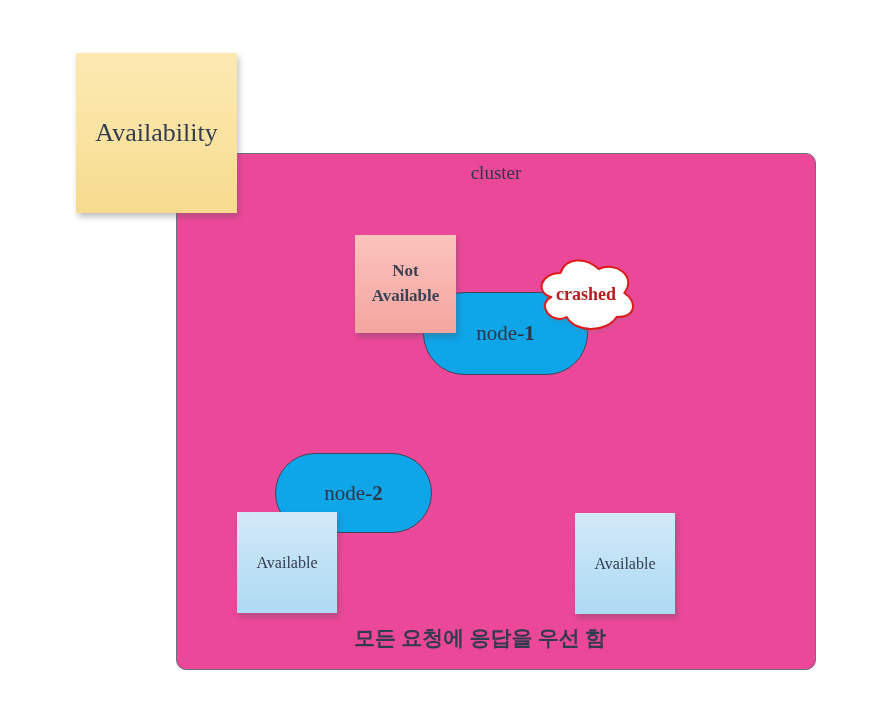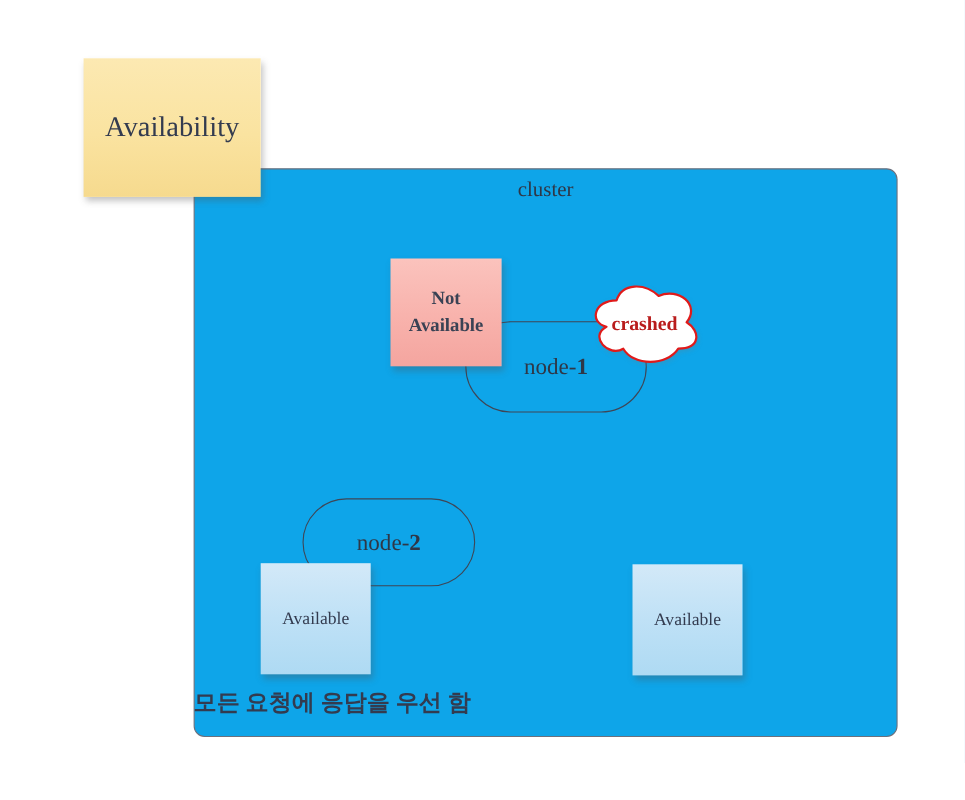--- a/index.html
+++ b/index.html
@@ -18,21 +18,21 @@
   }
   
   .cluster-box {
     position: absolute;
     left: 176px;
     top: 153px;
     width: 640px;
     height: 517px;
     border: 1.5px solid #6b707d;
     border-radius: 10px;
-    background: #0ea5e9;
+    background: #ec4899;
     box-sizing: border-box;
     z-index: 1;
   }
   .cluster-label {
     position: absolute;
     top: 8px;
     left: 0;
     width: 100%;
     text-align: center;
     font-size: 19px;
@@ -61,21 +61,21 @@
     position: absolute;
     display: flex;
     align-items: center;
     justify-content: center;
     text-align: center;
     box-shadow: 2px 4px 6px rgba(80, 80, 80, 0.35);
     z-index: 3;
     box-sizing: border-box;
   }
   .note-yellow {
-    left: 76px; top: 53px; width: 161px; height: 126px;
+    left: 76px; top: 53px; width: 161px; height: 160px;
     background: linear-gradient(180deg, #fce9b2 0%, #fae3a0 55%, #f6da8e 100%);
     font-size: 26px;
     color: #333b4f;
     z-index: 4;
   }
   .note-pink {
     left: 355px; top: 235px; width: 101px; height: 98px;
     background: linear-gradient(180deg, #fbc3bd 0%, #f8b2ac 55%, #f4a59f 100%);
     font-size: 17px;
     font-weight: bold;
@@ -113,20 +113,21 @@
     color: #b91c1c;
     padding-top: 2px;
     box-sizing: border-box;
   }
   
   .caption {
     position: absolute;
     left: 176px;
     top: 624px;
     width: 608px;
+    text-align: center;
     font-size: 21px;
     font-weight: bold;
     color: #333b4f;
     z-index: 2;
   }
 </style>
 </head>
 <body>
 
 <div class="canvas">

